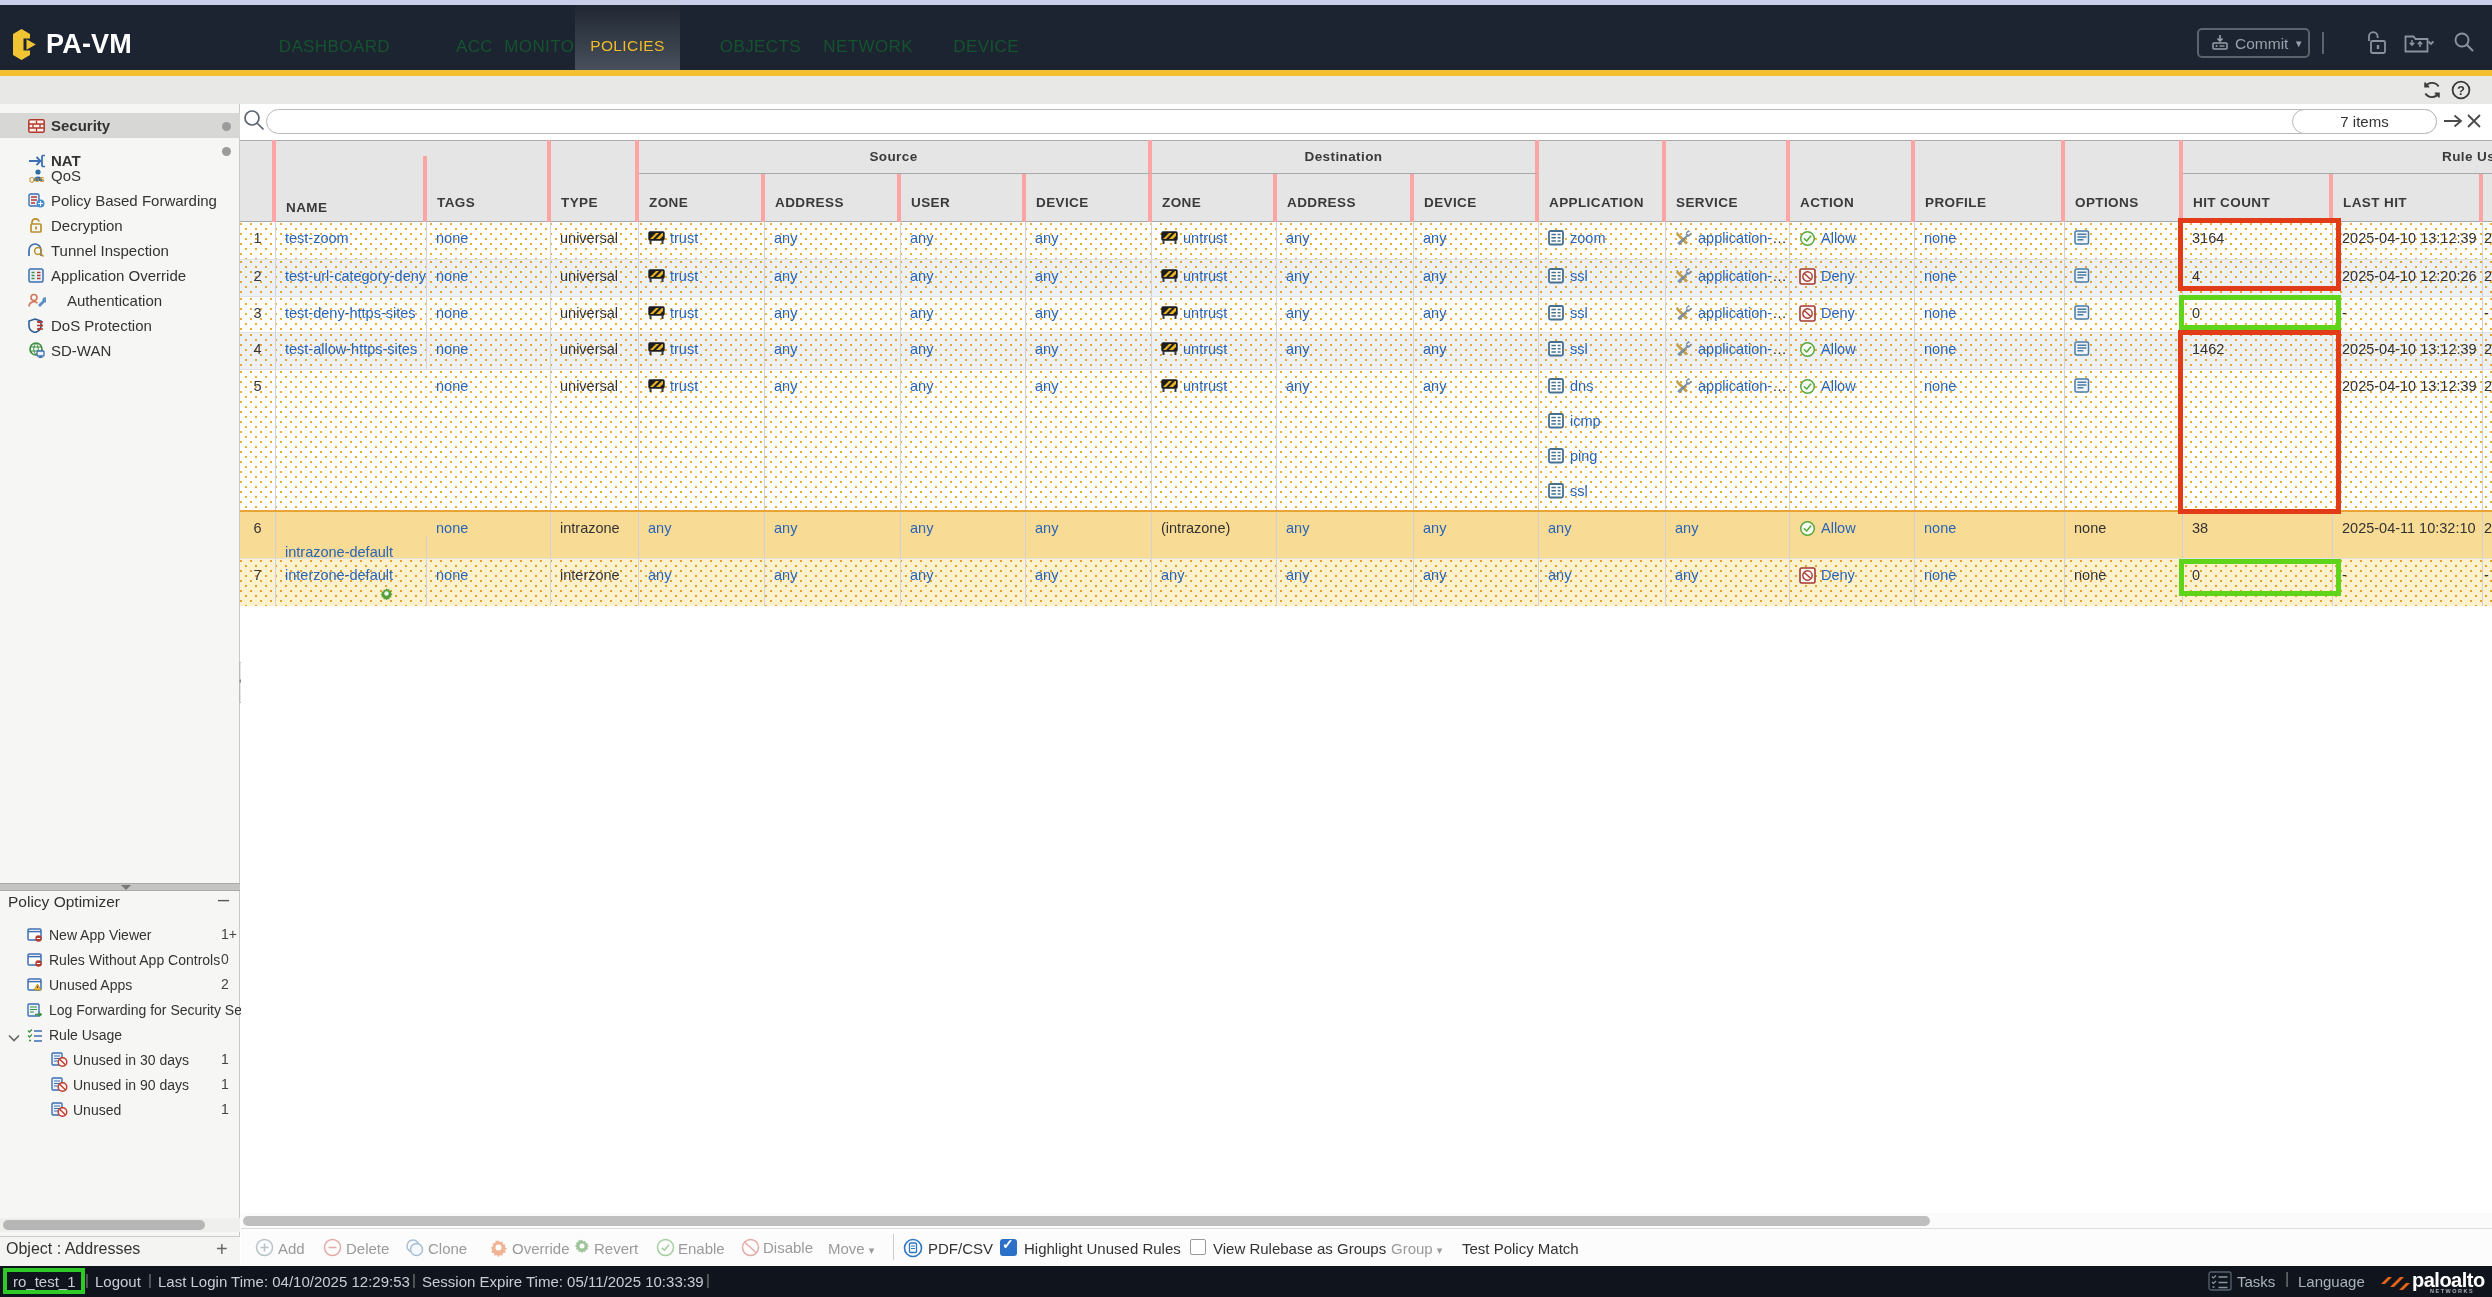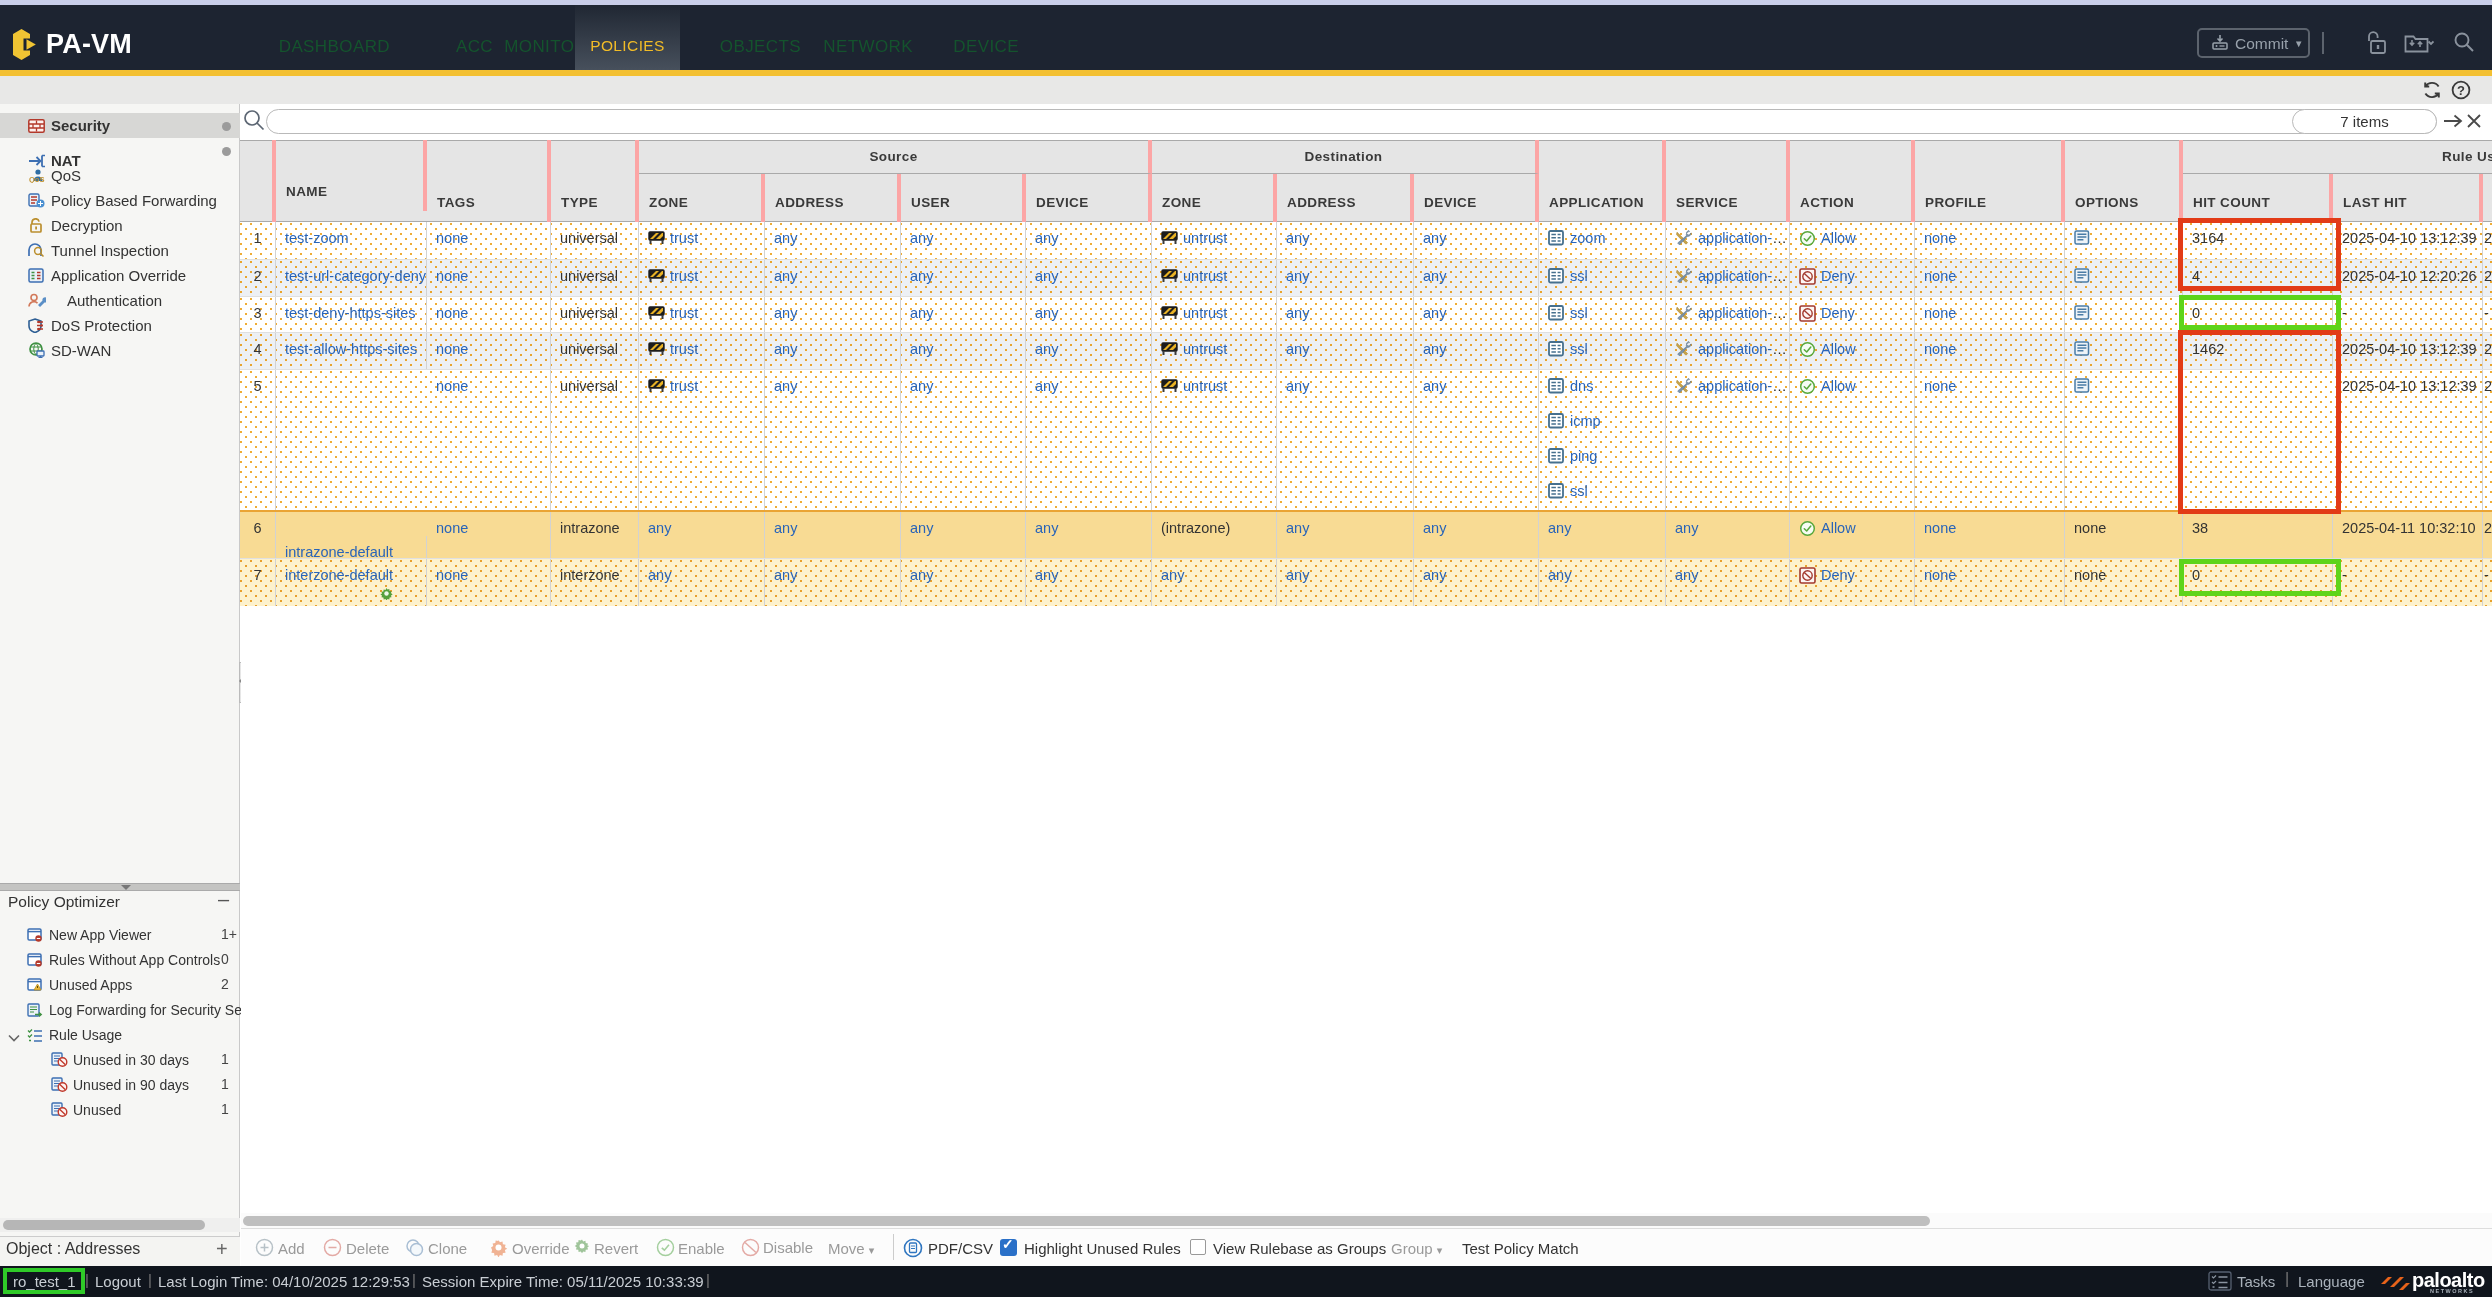--- a/index.html
+++ b/index.html
@@ -205,21 +205,21 @@
 <div class="abs" style="left:2443px;top:114px"><svg width="20" height="14" viewBox="0 0 20 14" style="">
       <path d="M1 7 h16 M11.5 1.5 L18 7 L11.5 12.5" fill="none" stroke="#4a4a4a" stroke-width="1.8"></path>
     </svg></div>
 <div class="abs" style="left:2466px;top:113px"><svg width="16" height="16" viewBox="0 0 16 16" style="">
       <path d="M2 2 L14 14 M14 2 L2 14" stroke="#4a4a4a" stroke-width="1.8"></path>
     </svg></div>
 <div class="abs" style="left:240px;top:140px;width:2252px;height:82px;background:#e5e5e5;border-top:1px solid #a9a9a9;border-bottom:1px solid #a9a9a9"></div>
 <div class="hcell" style="left:240px;top:140px;width:36px;height:82px">
     <div style="position:absolute;left:10px;bottom:12px"></div>
   </div>
-<div class="hcell" style="left:276px;top:140px;width:151px;height:71px">
+<div class="hcell" style="left:276px;top:156px;width:151px;height:71px">
     <div style="position:absolute;left:10px;bottom:12px">NAME</div>
   </div>
 <div class="hcell" style="left:427px;top:140px;width:124px;height:82px">
     <div style="position:absolute;left:10px;bottom:12px">TAGS</div>
   </div>
 <div class="hcell" style="left:551px;top:140px;width:88px;height:82px">
     <div style="position:absolute;left:10px;bottom:12px">TYPE</div>
   </div>
 <div class="hcell" style="left:1539px;top:140px;width:127px;height:82px">
     <div style="position:absolute;left:10px;bottom:12px">APPLICATION</div>

